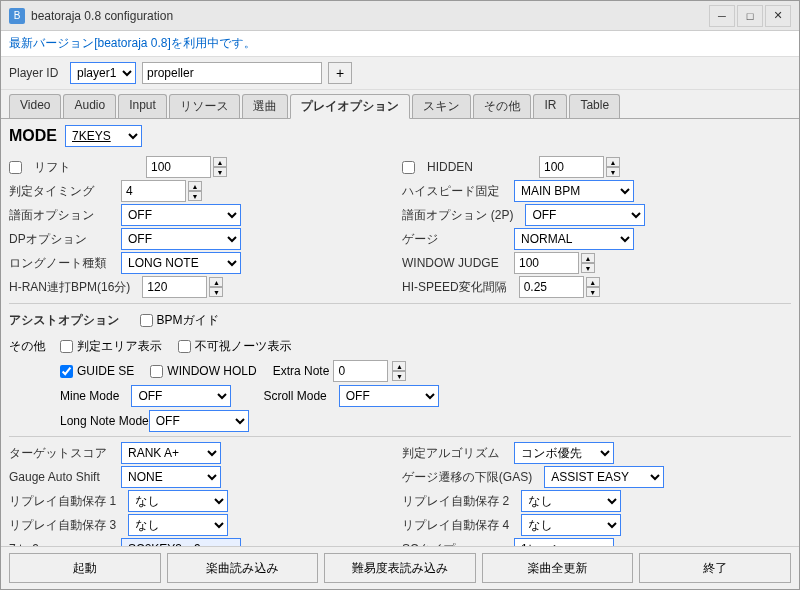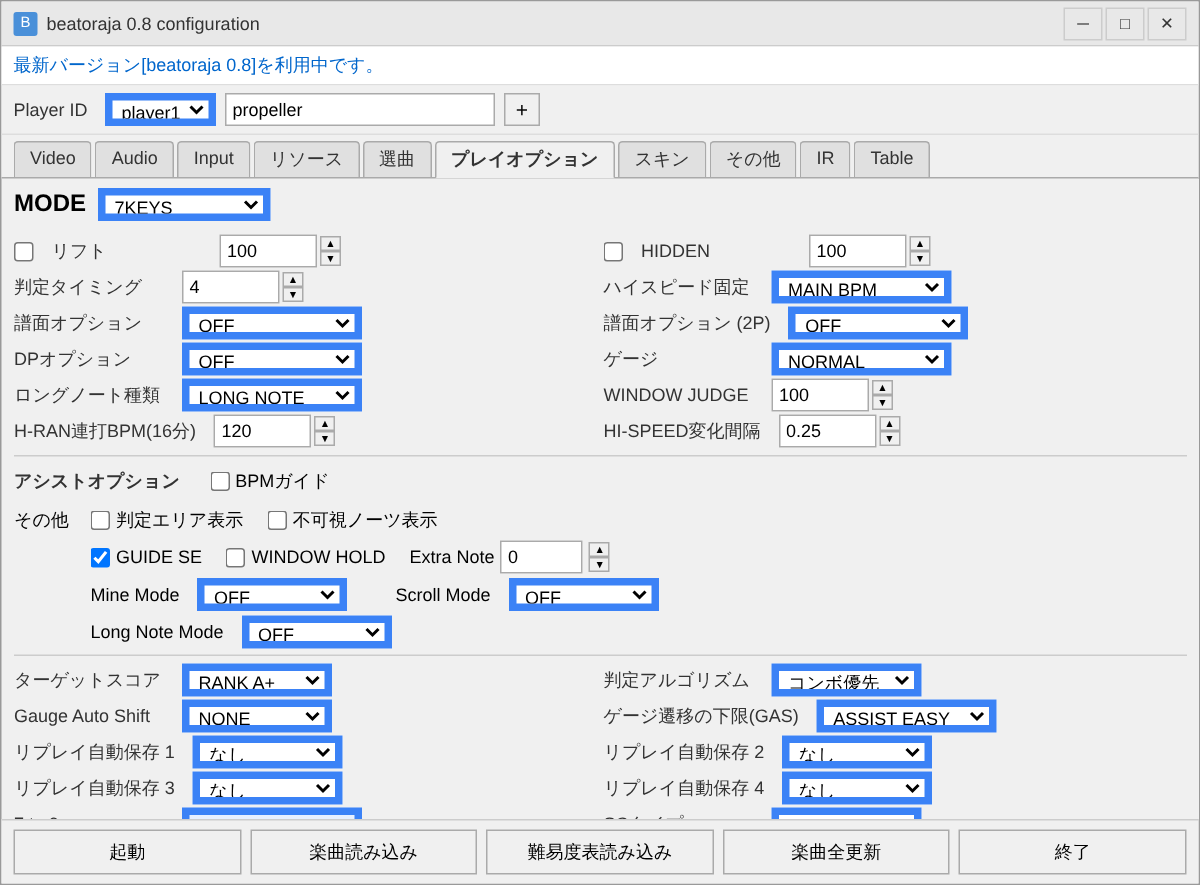--- a/index.html
+++ b/index.html
@@ -76,21 +76,21 @@
       background: #f0f0f0;
       border-bottom: 1px solid #ddd;
     }
     .player-label {
       font-size: 12px;
       color: #333;
       min-width: 55px;
     }
     select {
       height: 22px;
-      border: 5px solid #3b82f6;
+      border: 1px solid #3b82f6;
       background: white;
       font-size: 12px;
       padding: 0 2px;
       cursor: pointer;
     }
     input[type="text"] {
       height: 22px;
       border: 1px solid #aaa;
       background: white;
       font-size: 12px;
@@ -142,21 +142,22 @@
       align-items: center;
       margin-bottom: 8px;
       gap: 8px;
     }
     .mode-label {
       font-size: 16px;
       font-weight: bold;
       min-width: 45px;
     }
     .mode-select {
-      width: 115px;
+      width: 77px;
+      text-decoration: underline;
     }
     .row {
       display: flex;
       align-items: center;
       gap: 12px;
       height: 24px;
     }
     .row-label {
       min-width: 100px;
       font-size: 12px;
@@ -457,21 +458,21 @@
         <span>Mine Mode</span>
         <select class="select-sm">
           <option>OFF</option>
         </select>
         <span style="margin-left:20px;">Scroll Mode</span>
         <select class="select-sm">
           <option>OFF</option>
         </select>
       </div>
 
-      <div style="display:flex; gap:12px; align-items:center; margin-bottom:3px; margin-left:51px;">
+      <div style="display:flex; align-items:center; margin-bottom:3px; margin-left:51px;">
         <span>Long Note Mode</span>
         <select class="select-sm">
           <option>OFF</option>
         </select>
       </div>
     </div>
 
     <div class="section-divider"></div>
 
     <div style="display:grid; grid-template-columns:1fr 1fr; gap:3px 4px;">

